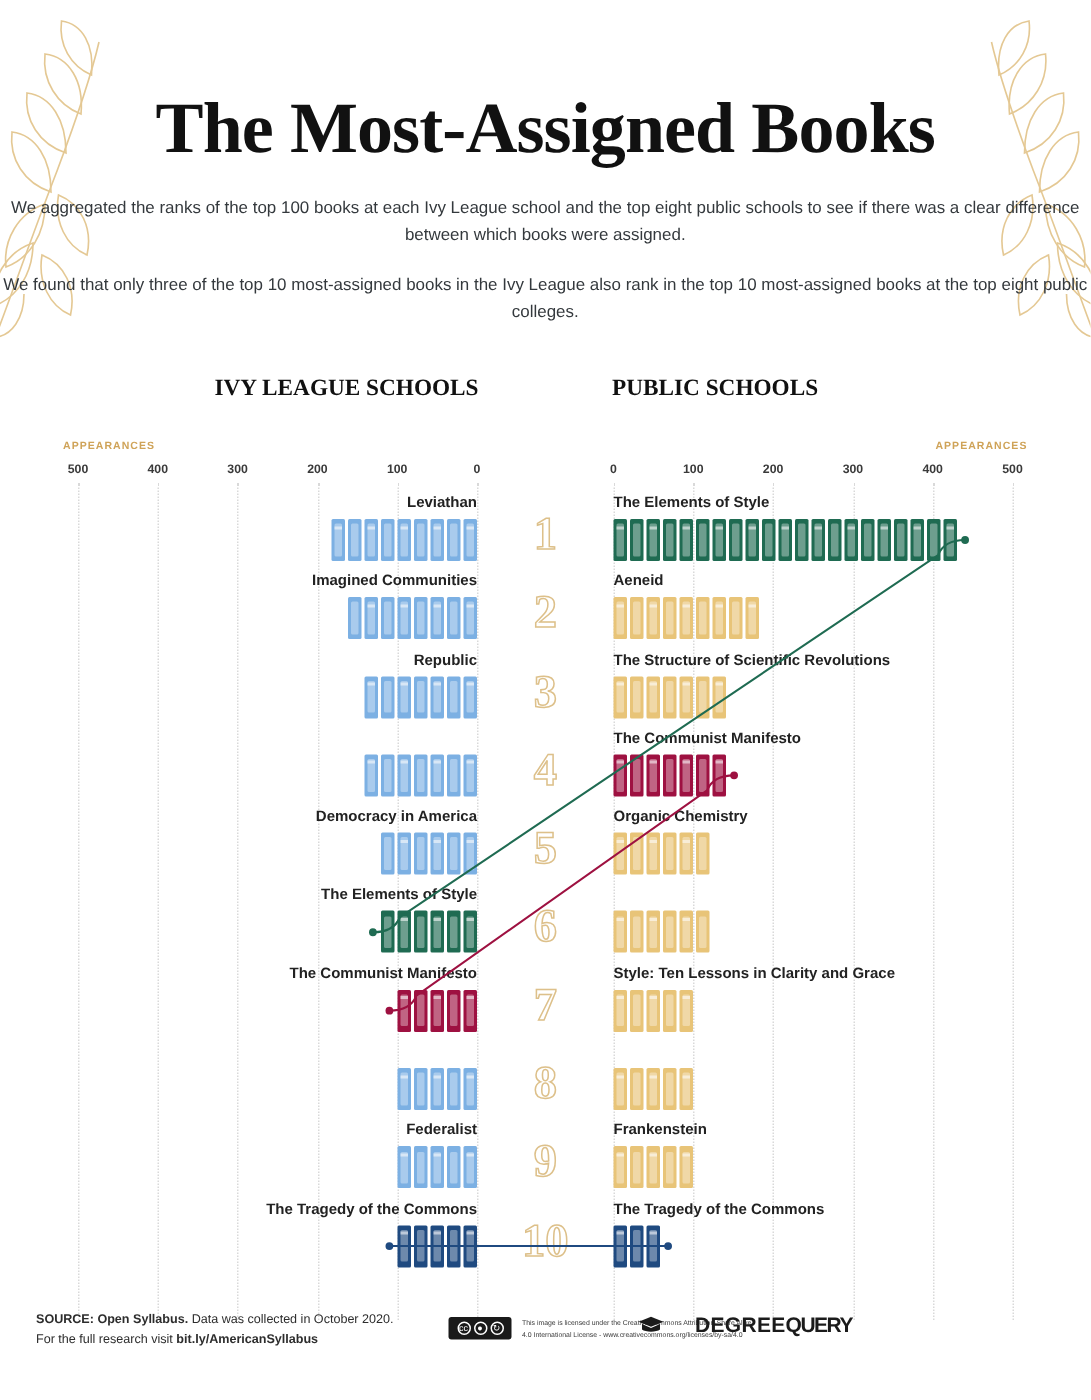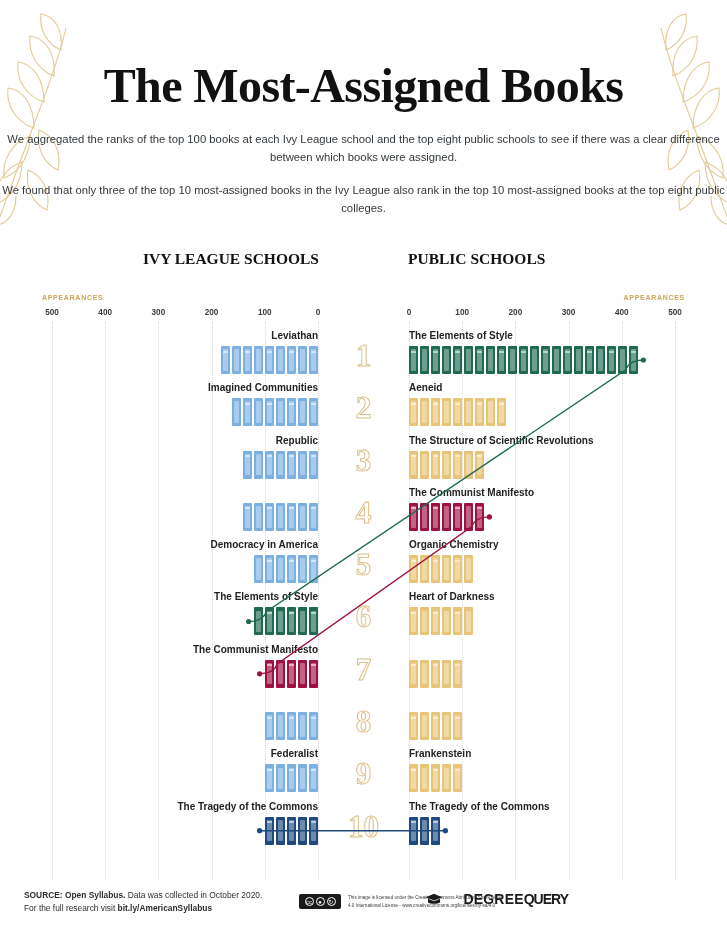--- a/index.html
+++ b/index.html
@@ -108,21 +108,21 @@
     position:absolute; left:0; width:727px; text-align:center;
     font-family:"Liberation Serif", serif; font-size:31px; font-weight:bold;
     color:transparent; line-height:1;
     -webkit-text-stroke:1px #ddc08a;
     pointer-events:none;
   }
 
   #links { position:absolute; top:0; left:0; width:727px; height:630px; pointer-events:none; }
 
   
-  .footer { position:absolute; bottom:0; left:0; width:590px; height:56px; }
+  .footer { position:absolute; bottom:16px; left:0; width:590px; height:56px; }
   .src { position:absolute; left:24px; top:12px; font-size:8.4px; color:#2d2d2d; line-height:1.6; }
   .src b { font-weight:bold; }
 
   .cc { position:absolute; left:299px; top:17px; display:flex; align-items:center; gap:7px; }
   .cc-badge {
     width:42px; height:15px; background:#1a1a1a; border-radius:2px;
     display:flex; align-items:center; justify-content:center; gap:2px;
   }
   .cc-badge u { width:9px; height:9px; border-radius:50%; border:1.1px solid #fff; display:block;
                 font-size:6px; color:#fff; text-align:center; line-height:8px; text-decoration:none;}
@@ -353,40 +353,40 @@
         <div class="row">
           <div class="lbl ivy" style="top: 0px;">The Elements of Style</div>
           <div class="bar ivy" style="top: 16px;">
             <div class="bk band" style="background: rgb(31, 107, 82);"></div>
             <div class="bk" style="background: rgb(31, 107, 82);"></div>
             <div class="bk band" style="background: rgb(31, 107, 82);"></div>
             <div class="bk" style="background: rgb(31, 107, 82);"></div>
             <div class="bk band" style="background: rgb(31, 107, 82);"></div>
             <div class="bk" style="background: rgb(31, 107, 82);"></div>
           </div>
-          <div class="lbl pub" style="top: 0px;">Heart of Darkness</div>
           <div class="bar pub" style="top: 16px;">
             <div class="bk band" style="background: rgb(232, 196, 120);"></div>
             <div class="bk" style="background: rgb(232, 196, 120);"></div>
             <div class="bk band" style="background: rgb(232, 196, 120);"></div>
             <div class="bk" style="background: rgb(232, 196, 120);"></div>
             <div class="bk band" style="background: rgb(232, 196, 120);"></div>
             <div class="bk" style="background: rgb(232, 196, 120);"></div>
           </div>
           <div class="rank" style="top: 10px;">6</div>
         </div>
         <div class="row">
           <div class="lbl ivy" style="top: 0px;">The Communist Manifesto</div>
           <div class="bar ivy" style="top: 16px;">
             <div class="bk band" style="background: rgb(158, 17, 65);"></div>
             <div class="bk" style="background: rgb(158, 17, 65);"></div>
             <div class="bk band" style="background: rgb(158, 17, 65);"></div>
             <div class="bk" style="background: rgb(158, 17, 65);"></div>
             <div class="bk band" style="background: rgb(158, 17, 65);"></div>
           </div>
+          <div class="lbl pub" style="top: 0px;">Style: Ten Lessons in Clarity and Grace</div>
           <div class="bar pub" style="top: 16px;">
             <div class="bk band" style="background: rgb(232, 196, 120);"></div>
             <div class="bk" style="background: rgb(232, 196, 120);"></div>
             <div class="bk band" style="background: rgb(232, 196, 120);"></div>
             <div class="bk" style="background: rgb(232, 196, 120);"></div>
             <div class="bk band" style="background: rgb(232, 196, 120);"></div>
           </div>
           <div class="rank" style="top: 10px;">7</div>
         </div>
         <div class="row">

